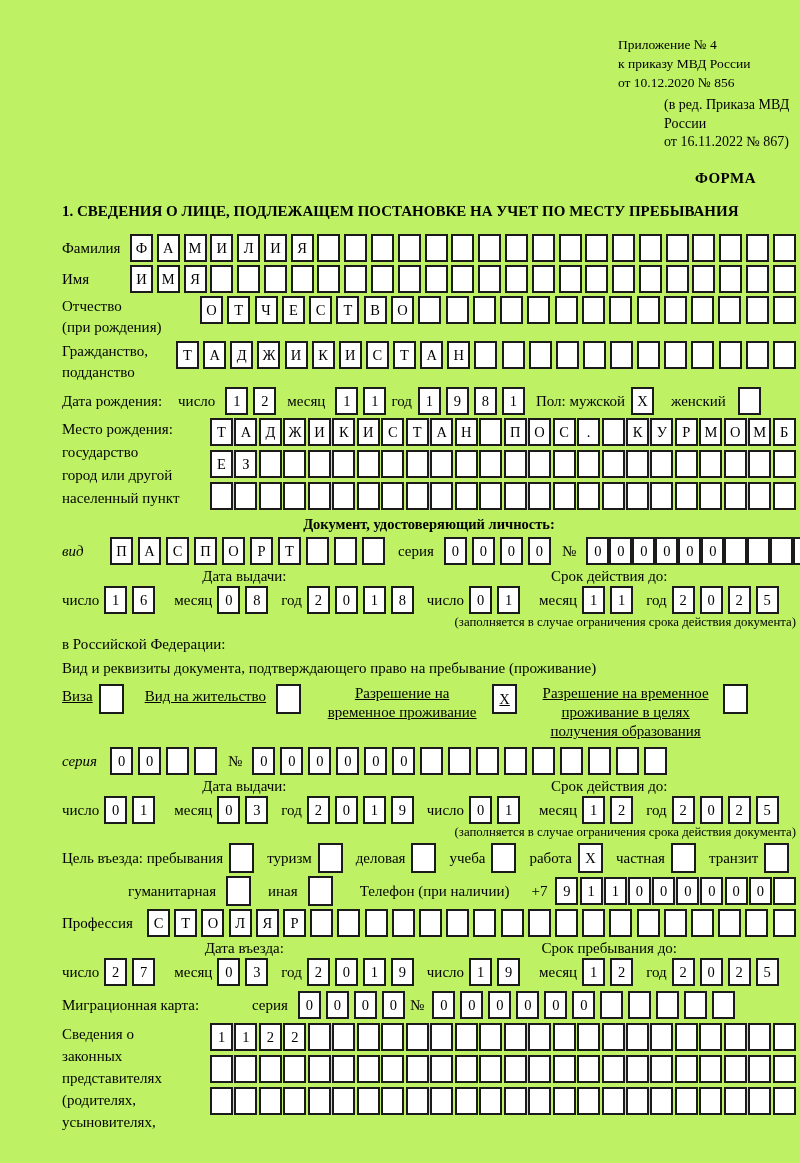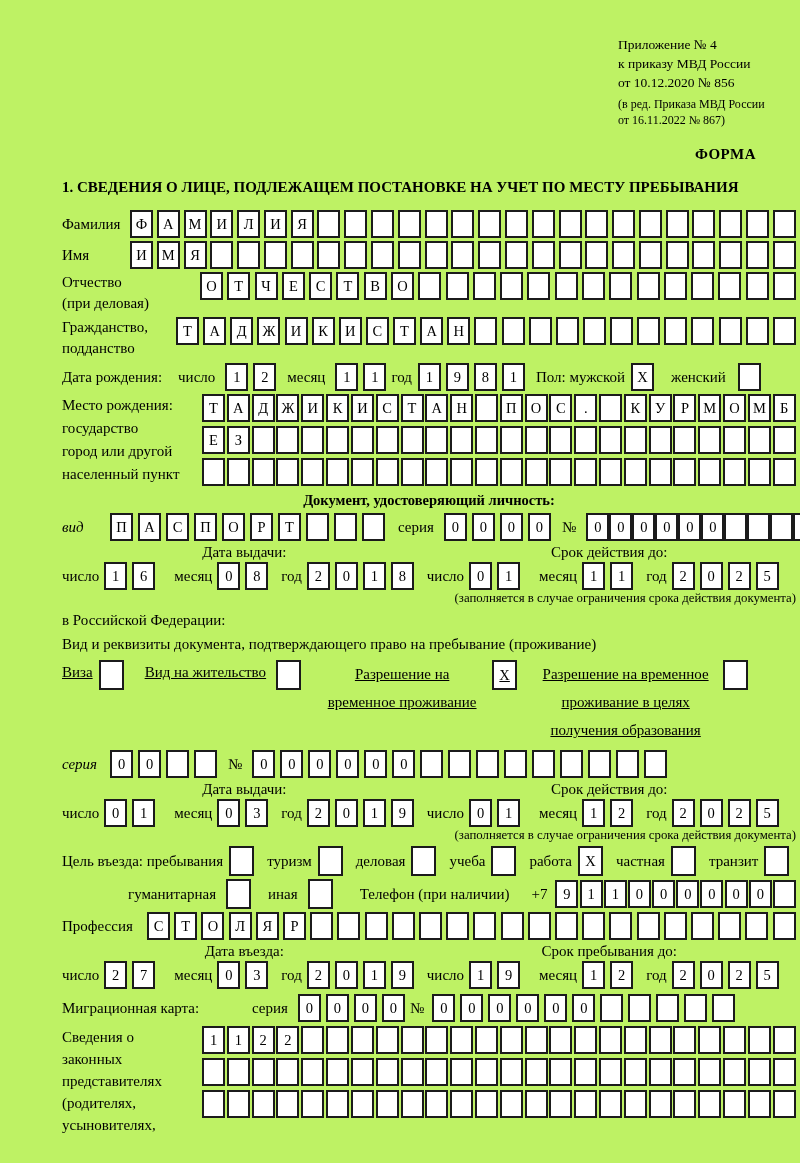--- a/index.html
+++ b/index.html
@@ -1,51 +1,51 @@
 <!DOCTYPE html>
 <html><head>
 <meta charset="utf-8">
 <style>
   html,body{margin:0;padding:0;background:#888;}
   .page{width:800px;height:1163px;background:#bef264;color:#000;
     font-family:"Liberation Serif","DejaVu Serif",serif;box-sizing:border-box;
     padding:36px 4px 0 62px;overflow:hidden;position:relative;}
   .appendix{margin-left:556px;font-size:13.5px;line-height:1.4;}
-  .appendix .amend{font-size:12px;margin-top:3px;line-height:1.35;}
+  .appendix .amend{font-size:14px;margin-top:3px;line-height:1.35;margin-left:46px;}
   .forma{text-align:right;padding-right:40px;font-weight:bold;font-size:15px;margin-top:18px;letter-spacing:.5px;}
   .doc-title{text-align:center;font-weight:bold;font-size:16px;line-height:1.45;margin:12px 60px 0 0;}
   .title-underline{display:inline-block;width:72px;border-bottom:2px solid #222;height:14px;margin-left:10px;}
   .sec-heading{font-weight:bold;font-size:15px;margin:16px 0 14px 0;}
   .row{display:flex;align-items:center;margin-bottom:3px;}
   .row.top{align-items:flex-start;}
   .lbl{font-size:15px;flex:none;}
   .lbl2{display:flex;flex-direction:column;line-height:21px;flex:none;font-size:15px;}
   .w68{width:68px;} .w138{width:138px;} .w114{width:114px;} .w140{width:140px;} .w48{width:48px;font-style:italic;} .w85{width:85px;}
   .cells{display:flex;flex:none;align-items:center;}
   .cells .cell{margin-right:5px;}
   .cells.grow{flex:1;justify-content:space-between;}
   .cells.grow .cell{margin-right:0;}
   .cell{display:inline-flex;flex:none;align-items:center;justify-content:center;
     width:19px;height:24px;border:2px solid #1b1b1b;font-size:14.5px;background:#fff;box-sizing:content-box;}
   .cell.lg{width:21px;height:26px;}
   .g6{margin-left:6px;} .g8{margin-left:8px;} .g10{margin-left:10px;} .g12{margin-left:12px;} .g16{margin-left:16px;} .g22{margin-left:22px;}
-  .block2{display:flex;align-items:flex-start;margin-bottom:2px;}
+  .block2{display:flex;align-items:flex-start;margin-bottom:2px;gap:8px;}
   .lblcol{display:flex;flex-direction:column;flex:none;font-size:15px;line-height:23px;}
   .cellcol{display:flex;flex-direction:column;flex:1;}
   .cellcol .cells{margin-bottom:4px;}
   .center-bold{text-align:center;font-weight:bold;font-size:14.5px;margin:2px 0 4px 0;}
   .dates{display:flex;justify-content:space-between;margin-top:2px;}
   .datecol{display:flex;flex-direction:column;}
   .datehead{font-size:15px;text-align:center;margin-bottom:1px;}
   .dateline{display:flex;align-items:center;}
   .dateline .lbl{margin-right:5px;}
   .dateline .cells{margin-right:8px;}
   .note-r{font-size:12.8px;text-align:right;margin:1px 0 2px 0;}
   .intro{font-size:15px;line-height:24px;}
-  .wrapc{text-align:center;line-height:28px;font-size:15px;flex:none;}
+  .wrapc{text-align:center;line-height:19px;font-size:15px;flex:none;}
   .w160{width:160px;} .w175{width:175px;}
   .permits{margin:4px 0 6px 0;text-decoration:underline;}
   .cb{margin-left:6px;}
 </style>
 </head>
 <body>
 
 <div class="page">
 
   <div class="appendix">
@@ -121,21 +121,21 @@
         <span class="cell"></span>
         <span class="cell"></span>
         <span class="cell"></span>
         <span class="cell"></span>
       </span>
   </div>
 
   <div class="row top">
     <span class="lbl2 w138">
       <span>Отчество</span>
-      <span>(при деловая)</span>
+      <span>(при рождения)</span>
     </span>
     <span class="cells grow">
         <span class="cell">О</span>
         <span class="cell">Т</span>
         <span class="cell">Ч</span>
         <span class="cell">Е</span>
         <span class="cell">С</span>
         <span class="cell">Т</span>
         <span class="cell">В</span>
         <span class="cell">О</span>

